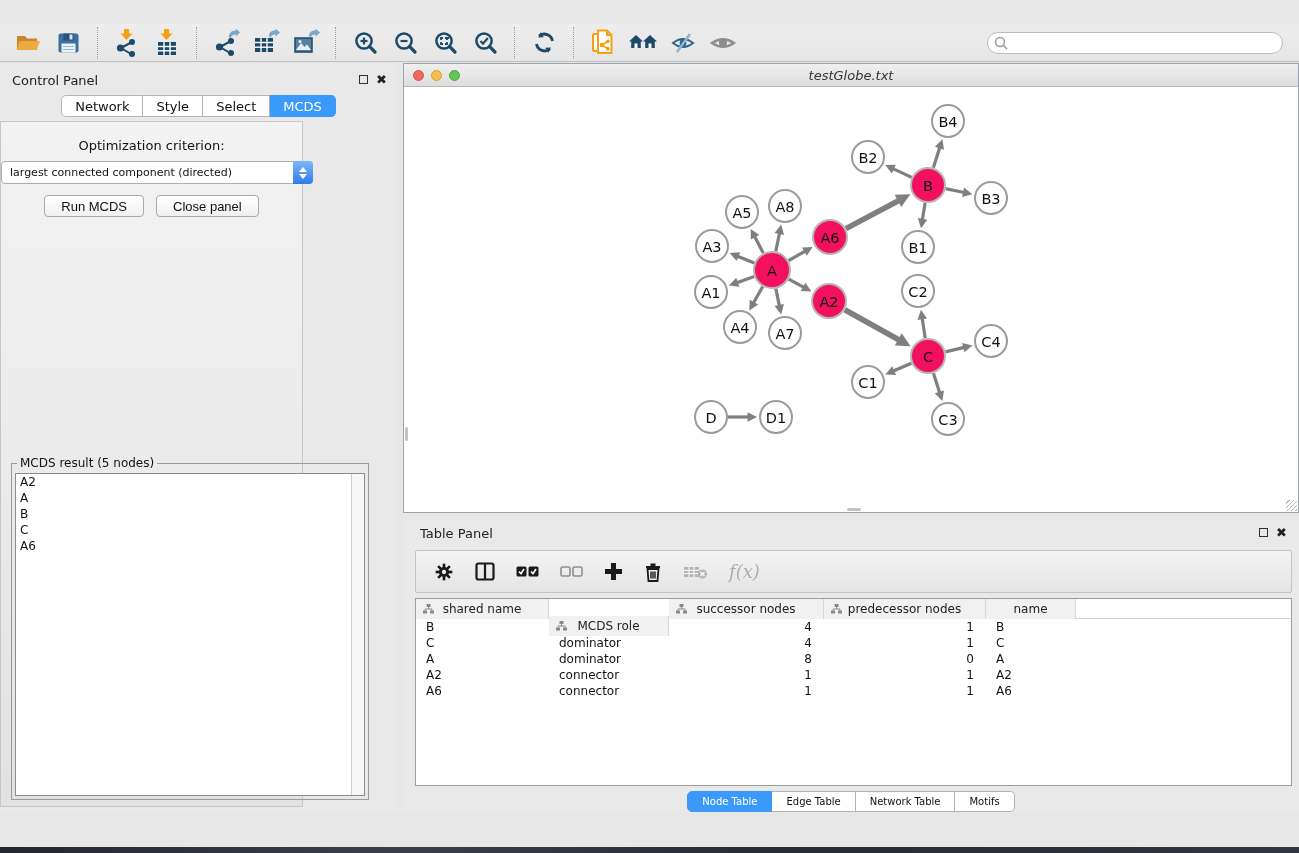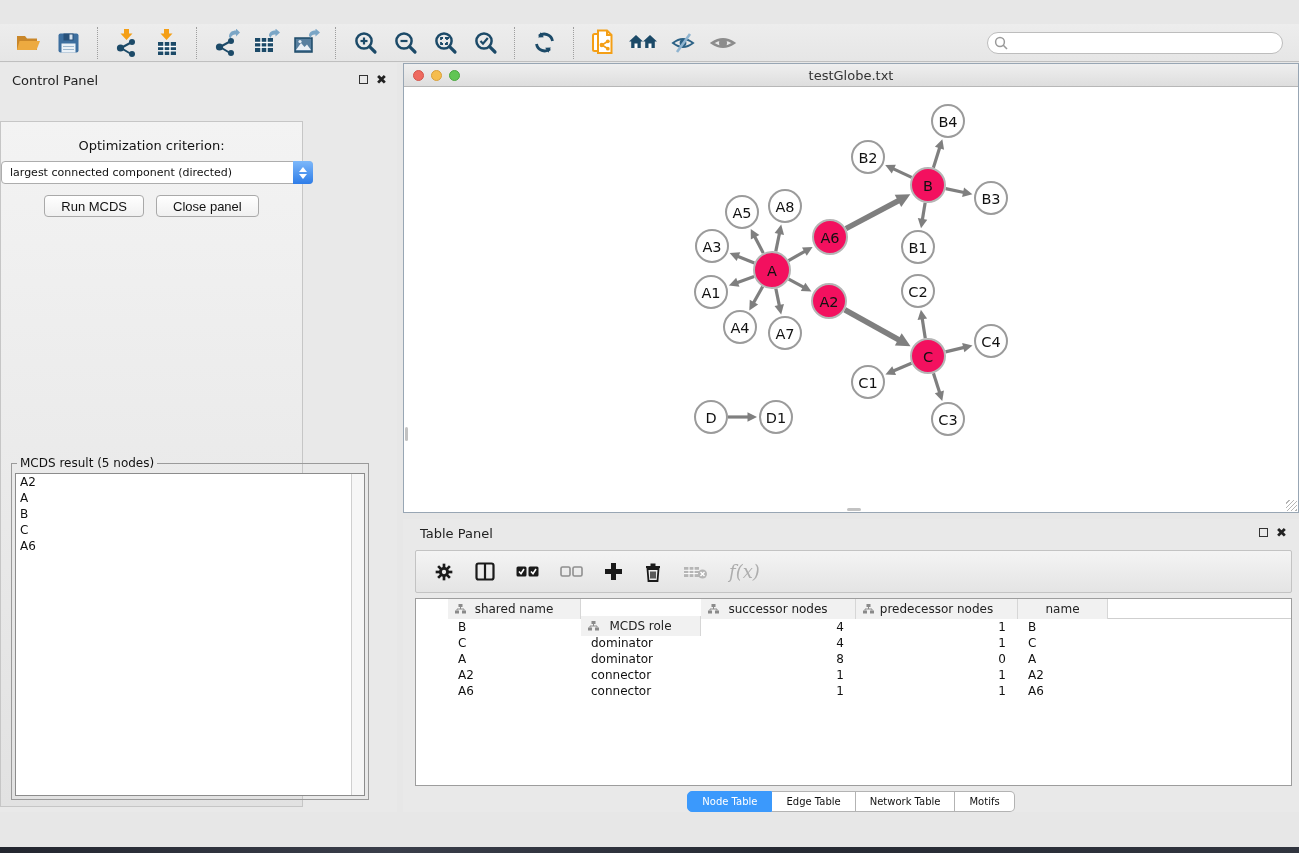--- a/index.html
+++ b/index.html
@@ -61,42 +61,42 @@
   .result-fs legend { padding:0 3px; margin-left:2px; font-size:12px; }
   .result-list { position:relative; width:100%; height:100%; background:#fff; border:1px solid #8c8c8c; overflow:hidden; }
   .result-item { font-size:12px; line-height:16px; padding-left:4px; color:#111; }
   .result-scroll { position:absolute; top:0; right:0; width:13px; height:100%;
     background:#f6f6f6; border-left:1px solid #cfcfcf; }
 
   
   .netwin { position:absolute; left:403px; top:63px; width:896px; height:450px;
     background:#fff; border:1px solid #98a6b4; }
   .netwin-titlebar { position:absolute; top:0; left:0; right:0; height:23px;
-    background:linear-gradient(#efefef,#dedede); border-bottom:1px solid #b7b7b7; }
+    background:linear-gradient(#efefef,#dedede); border-bottom:1px solid #b7b7b7;font-style:italic; }
   .netwin-titlebar .lights { top:6px; left:9px; gap:7px; }
   .netwin-titlebar .dot { width:11px; height:11px; }
   .netwin-title { position:absolute; top:4px; left:0; right:0; text-align:center; font-size:13px; color:#333; }
   .net-canvas { position:absolute; top:23px; left:0; width:894px; height:425px; background:#fff; }
   .v-tick { position:absolute; left:1px; top:340px; width:3px; height:14px; background:#c2c2c2; border-radius:2px; }
   .h-tick { position:absolute; left:443px; bottom:1px; width:14px; height:3px; background:#c2c2c2; border-radius:2px; }
   .resize-grip { position:absolute; right:1px; bottom:1px; width:11px; height:11px;
     background:repeating-linear-gradient(135deg,transparent 0 2px,#b5b5b5 2px 3px); }
 
   
   .tpanel { position:absolute; left:403px; top:519px; width:896px; height:293px; background:#e9e9e9; }
   .tpanel-title { position:absolute; left:17px; top:7px; font-size:13px; color:#222; }
   .tpanel .panel-btns { right:12px; top:8px; }
   .t-toolbar { position:absolute; left:12px; top:31px; width:877px; height:43px;
     background:linear-gradient(#f4f4f4,#e4e4e4); border:1px solid #c3c3c3; border-radius:2px;
     display:flex; align-items:center; gap:21px; padding-left:18px; }
   .t-icon { display:flex; align-items:center; justify-content:center; }
   .fx { font-family:"DejaVu Serif","Liberation Serif",serif; font-style:italic;
     font-size:18px; color:#adadad; }
   .datatable { position:absolute; left:12px; top:79px; width:877px; height:188px;
-    background:#fff; border:1px solid #9d9d9d;padding-left:32px; }
+    background:#fff; border:1px solid #9d9d9d; }
   .thead { display:flex; height:20px; border-bottom:1px solid #cfcfcf; }
   .th { position:relative; height:20px; background:#f1f1f1; border-right:1px solid #d6d6d6;
     display:flex; align-items:center; justify-content:center; font-size:12px; color:#222; }
   .th .tree-ic { position:absolute; left:7px; top:5px; }
   .trow { display:flex; height:16px; align-items:center; }
   .td { font-size:12px; color:#111; overflow:hidden; white-space:nowrap; }
   .al { text-align:left; padding-left:10px; }
   .ar { text-align:right; padding-right:12px; }
   .t-tabs { position:absolute; left:0; right:0; top:272px; display:flex; justify-content:center; }
   .t-tab { height:21px; padding:2px 14px; font-size:10px; background:#fff; color:#111;
@@ -290,20 +290,26 @@
   </div>
 
   <div class="cpanel">
     <div class="cpanel-head">
       <div class="cpanel-title">Control Panel</div>
       <div class="panel-btns">
         <div class="float-btn"></div>
         <div class="close-btn">✖</div>
       </div>
     </div>
+    <div class="cp-tabs">
+        <div class="cp-tab">Network</div>
+        <div class="cp-tab">Style</div>
+        <div class="cp-tab">Select</div>
+        <div class="cp-tab active">MCDS</div>
+      </div>
     <div class="cp-body">
       <div class="opt-label">Optimization criterion:</div>
       <div class="dropdown">
         <span>largest connected component (directed)</span>
         <div class="dd-stepper">
           <div class="dd-up"></div>
             <div class="dd-down"></div>
         </div>
       </div>
       <div class="btn-row">

